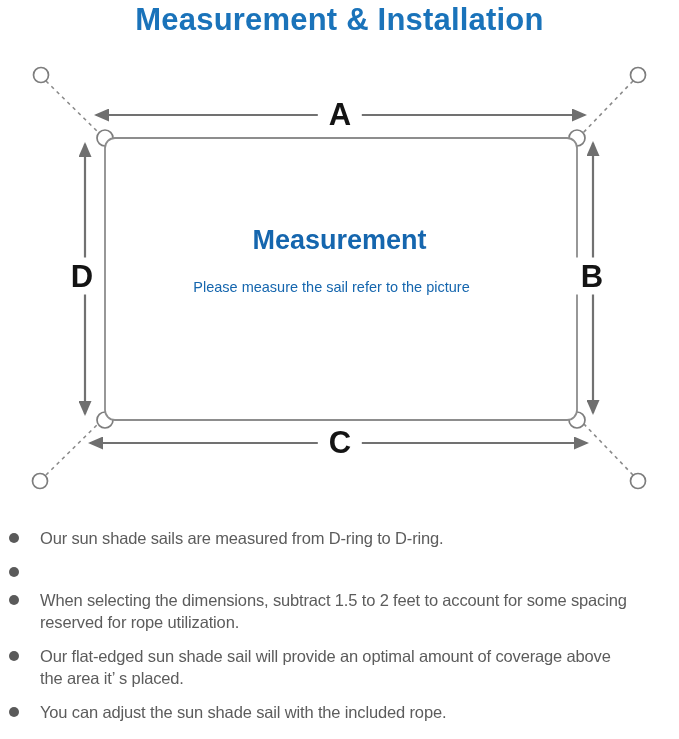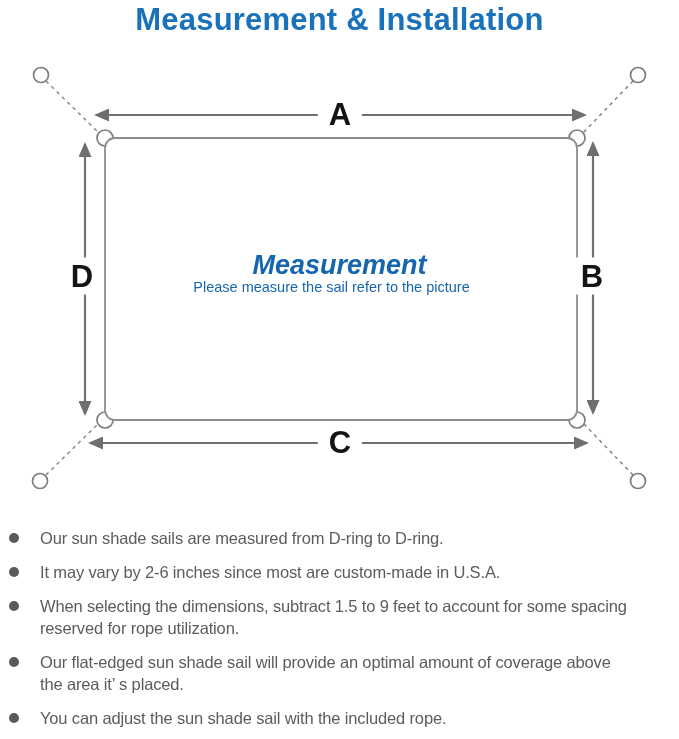--- a/index.html
+++ b/index.html
@@ -44,27 +44,26 @@
     padding: 3px 11px;
   }
   .label-a { left: 340px; top: 56px; }
   .label-b { left: 592px; top: 218px; }
   .label-c { left: 340px; top: 384px; }
   .label-d { left: 82px;  top: 218px; }
 
   .center-title {
     position: absolute;
     left: 0; right: 0;
-    top: 192px;
+    top: 167px;
     text-align: center;
     font-size: 27px;
     font-weight: bold;
     color: #1566ae;
     line-height: 30px;
-    font-style: italic;
   }
   .center-sub {
     position: absolute;
     left: 0; right: 16px;
     top: 220px;
     text-align: center;
     font-size: 14.5px;
     color: #1566ae;
     line-height: 18px;
   }
@@ -152,25 +151,24 @@
     <div class="center-sub">Please measure the sail refer to the picture</div>
   </div>
 
   <ul class="notes">
     <li>
       <span class="bullet"></span>
       <span class="note-text">Our sun shade sails are measured from D-ring to D-ring.</span>
     </li>
     <li>
       <span class="bullet"></span>
-      <span class="note-text">It may vary by 2-6 inches since most are custom-made in U.S.A.</span>
     </li>
     <li>
       <span class="bullet"></span>
-      <span class="note-text">When selecting the dimensions, subtract 1.5 to 9 feet to account for some spacing
+      <span class="note-text">When selecting the dimensions, subtract 1.5 to 2 feet to account for some spacing
 reserved for rope utilization.</span>
     </li>
     <li>
       <span class="bullet"></span>
       <span class="note-text">Our flat-edged sun shade sail will provide an optimal amount of coverage above
 the area it’ s placed.</span>
     </li>
     <li>
       <span class="bullet"></span>
       <span class="note-text">You can adjust the sun shade sail with the included rope.</span>

